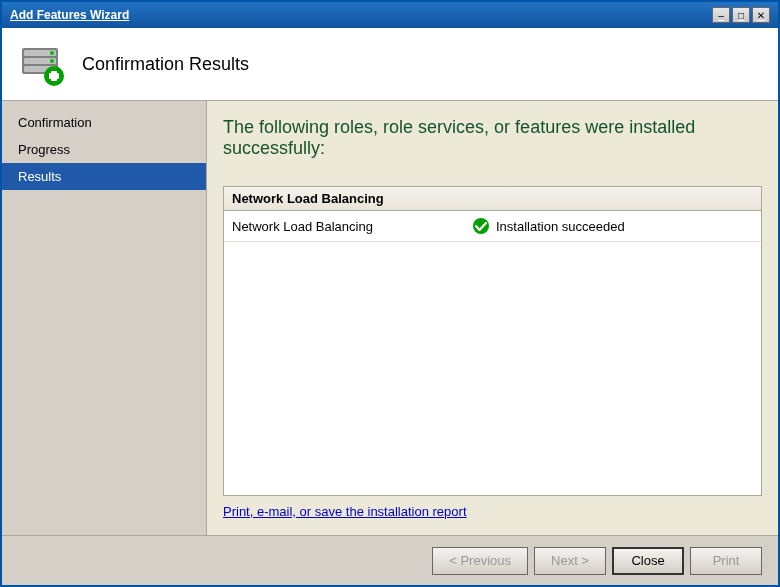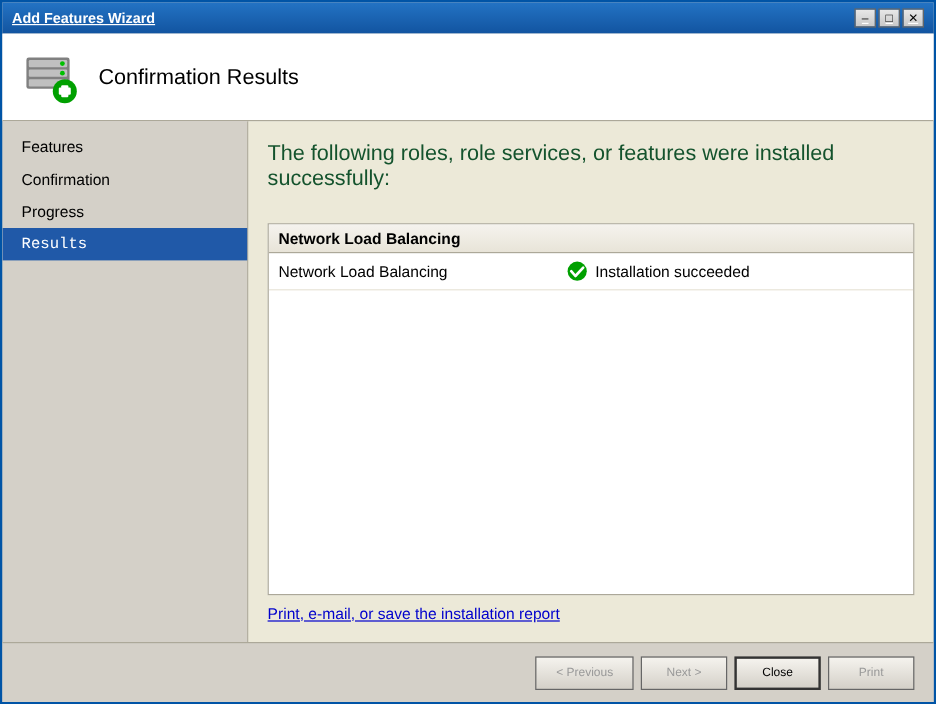--- a/index.html
+++ b/index.html
@@ -99,21 +99,20 @@
     .sidebar-item {
       padding: 6px 16px;
       cursor: default;
       color: #000;
       font-size: 13px;
     }
 
     .sidebar-item.active {
       background: #2059a8;
       color: white;
-      font-family: Liberation Mono, monospace;
     }
 
     .main-content {
       flex: 1;
       background: #ece9d8;
       padding: 16px;
       display: flex;
       flex-direction: column;
       overflow: hidden;
     }
@@ -203,21 +202,21 @@
       align-items: center;
     }
 
     .footer-btn {
       padding: 4px 16px;
       min-width: 72px;
       height: 28px;
       border: 1px solid #666;
       background: linear-gradient(to bottom, #f5f3ee, #d4d0c8);
       cursor: pointer;
-      font-size: 10px;
+      font-size: 13px;
       display: flex;
       align-items: center;
       justify-content: center;
     }
 
     .footer-btn:disabled {
       color: #999;
       cursor: default;
     }
 
@@ -259,21 +258,20 @@
         <rect x="33" y="31" width="6" height="10" rx="1" fill="white"></rect>
         <rect x="31" y="33" width="10" height="6" rx="1" fill="white"></rect>
       </svg>
     </div>
     <div class="header-title">Confirmation Results</div>
   </div>
 
   <div class="content-area">
 
     <div class="sidebar">
-      <div class="sidebar-item">Features</div>
       <div class="sidebar-item">Confirmation</div>
       <div class="sidebar-item">Progress</div>
       <div class="sidebar-item active">Results</div>
     </div>
 
     <div class="main-content">
       <div class="main-description">The following roles, role services, or features were installed successfully:</div>
 
       <div class="results-table">
         <div class="results-table-header">

